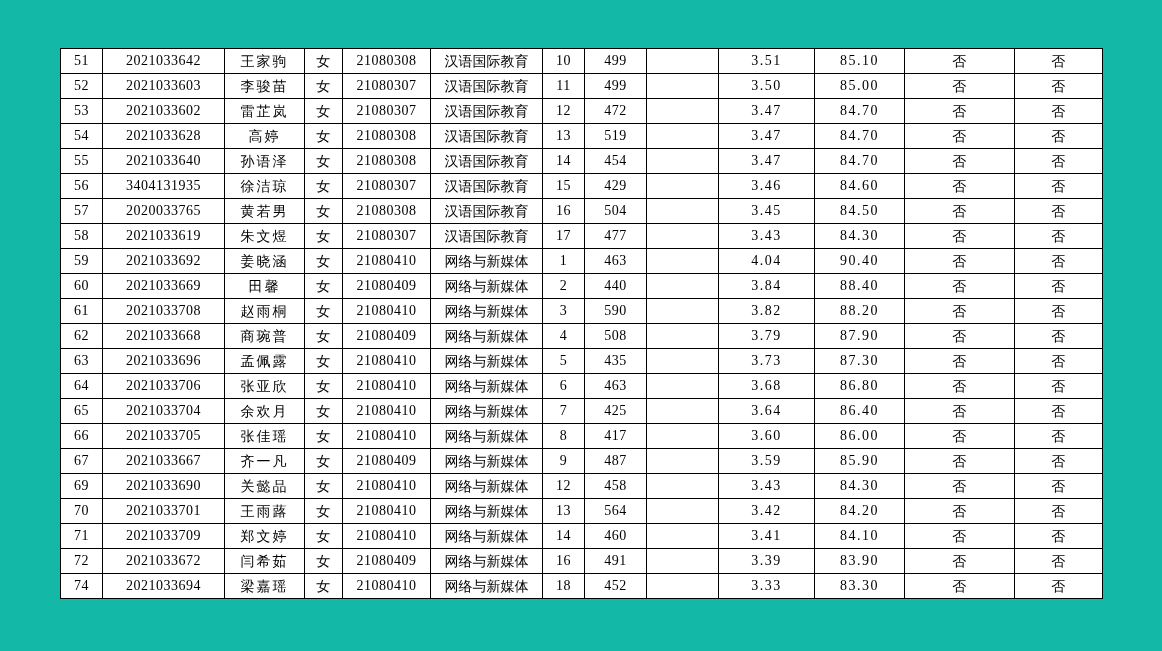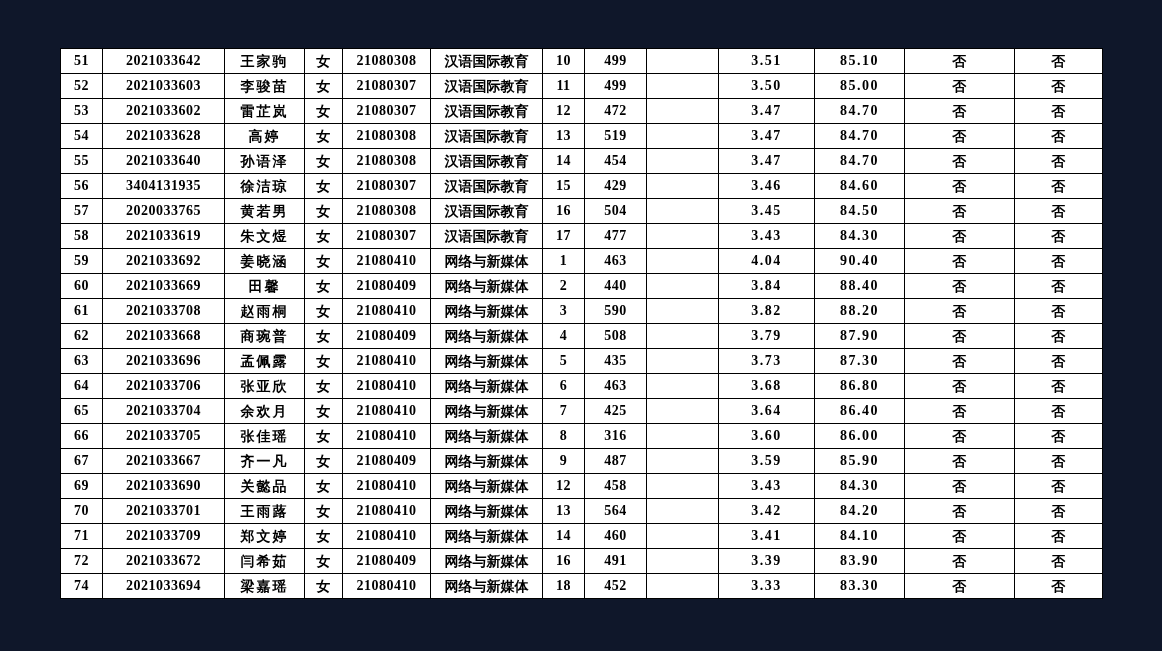--- a/index.html
+++ b/index.html
@@ -11,22 +11,21 @@
     width: 1162px;
     height: 651px;
     font-family: "Liberation Serif", "DejaVu Serif", serif;
     color: #000000;
     overflow: hidden;
   }
   .page {
     position: relative;
     width: 1162px;
     height: 651px;
-    background: #0f172a;
-    font-weight: bold;
+    background: #14b8a6;
   }
   .table-wrap {
     position: absolute;
     left: 60px;
     top: 48px;
     width: 1042px;
   }
   table.data-table {
     border-collapse: collapse;
     table-layout: fixed;
@@ -331,21 +330,21 @@
             <td class="cn">否</td>
           </tr>
           <tr>
             <td class="num">66</td>
             <td class="num">2021033705</td>
             <td class="name">张佳瑶</td>
             <td class="cn">女</td>
             <td class="num">21080410</td>
             <td class="major">网络与新媒体</td>
             <td class="num">8</td>
-            <td class="num">316</td>
+            <td class="num">417</td>
             <td class="num"></td>
             <td class="gpa">3.60</td>
             <td class="avg">86.00</td>
             <td class="cn">否</td>
             <td class="cn">否</td>
           </tr>
           <tr>
             <td class="num">67</td>
             <td class="num">2021033667</td>
             <td class="name">齐一凡</td>

